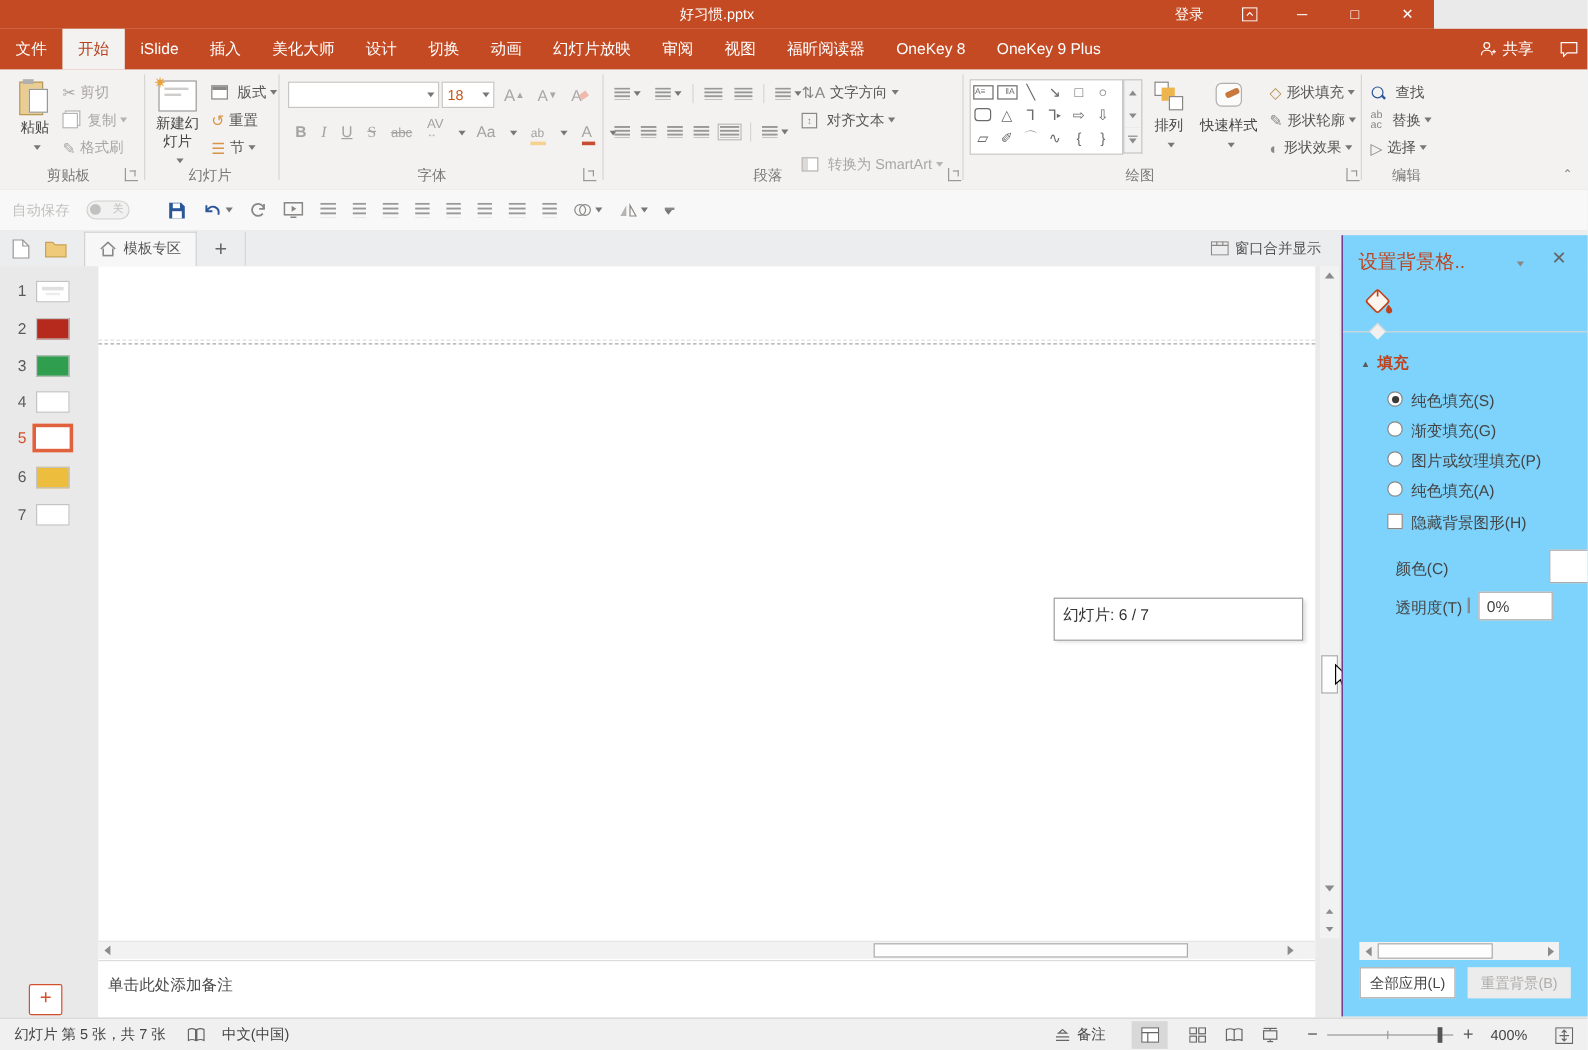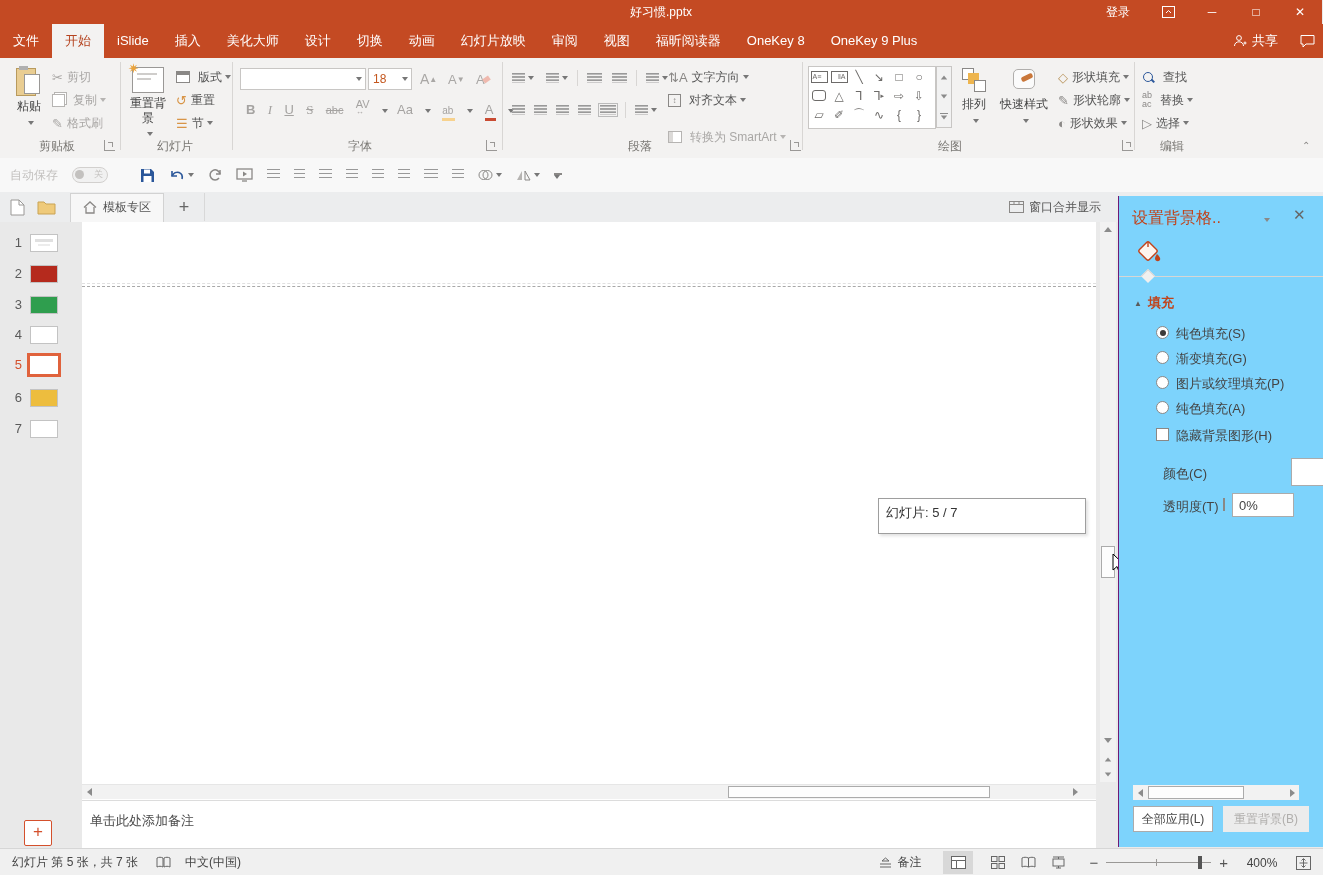--- a/index.html
+++ b/index.html
@@ -3,21 +3,21 @@
 <meta charset="utf-8">
 <style>
   html,body{margin:0;padding:0;}
   body{width:1323px;height:875px;position:relative;overflow:hidden;
        font-family:"Liberation Sans","DejaVu Sans",sans-serif;background:#eaeaea;
        -webkit-font-smoothing:antialiased;}
   .abs{position:absolute;}
   .car{display:inline-block;width:0;height:0;border-left:3.5px solid transparent;border-right:3.5px solid transparent;border-top:4px solid #777;margin-left:3px;vertical-align:middle;}
   .vr{width:1px;background:#d8d6d4;}
   
-  #titlebar{left:0;top:0;width:1322px;height:24px;background:#c44a23;color:#fff;font-size:12px;}
+  #titlebar{left:0;top:0;width:1195px;height:24px;background:#c44a23;color:#fff;font-size:12px;}
   #title{left:0;right:0;top:0;height:24px;text-align:center;line-height:24px;}
   #tb-right{right:0;top:0;height:24px;display:flex;align-items:center;}
   .tb-btn{width:44px;height:24px;display:flex;align-items:center;justify-content:center;color:#fff;font-size:12px;}
   
   #menubar{left:0;top:24px;width:1323px;height:34px;background:#c44a23;display:flex;align-items:stretch;color:#fff;font-size:13px;}
   .mtab{padding:0 13px;line-height:34px;white-space:nowrap;}
   .mtab.active{background:#f3f2f1;color:#b5431f;}
   #tellme{display:flex;align-items:center;padding:0 10px;}
   #menu-right{margin-left:auto;display:flex;align-items:center;padding-right:8px;}
   
@@ -154,21 +154,21 @@
   <div class="grp-label" style="left:22px;width:70px">剪贴板</div>
   <div class="dlg" style="left:104px"></div>
   <div class="vr abs" style="left:120px;top:62px;height:88px;top:4px"></div>
 
   <div class="bigbtn" style="left:126px;width:44px">
     <div style="width:30px;height:24px;margin:3px auto;position:relative;background:#fff;border:1px solid #9a9896">
       <div style="position:absolute;left:4px;top:5px;width:20px;height:2px;background:#cfcdcb"></div>
       <div style="position:absolute;left:4px;top:10px;width:14px;height:2px;background:#cfcdcb"></div>
       <div style="position:absolute;left:-5px;top:-7px;color:#e9a33d;font-size:13px">✷</div>
     </div>
-    <div style="line-height:1.25;width:42px;margin:0 auto">重置背景</div>
+    <div style="line-height:1.25;width:42px;margin:0 auto">新建幻灯片</div>
     <span class="car"></span>
   </div>
   <div class="smbtn" style="left:176px;top:8px">
       <span class="ig" style="width:12px;height:10px;border:1px solid #8a8886;background:linear-gradient(#8a8886 3px,#fff 3px)"></span>
       <span style="margin-left:4px">版式</span>
       <span class="car"></span>
     </div>
   <div class="smbtn" style="left:176px;top:31px">
       <span class="ig" style="color:#d89547">↺</span>
       <span>重置</span>
@@ -487,21 +487,21 @@
   <div class="sl-item" style="top:194px">
     <span class="sl-num">7</span>
     <span class="sl-thumb" style="background: rgb(255, 255, 255);"></span>
   </div>
   <div style="position:absolute;left:24px;top:598px;width:26px;height:24px;background:#fff;border:1px solid #d4502c;border-radius:2px;color:#d4502c;font-size:17px;text-align:center;line-height:22px">+</div>
 </div>
 
 <div id="canvas" class="abs">
   <div class="dash1"></div>
   <div class="dash2"></div>
-  <div id="tooltip"><span>幻灯片: 5 / 7</span></div>
+  <div id="tooltip"><span>幻灯片: 6 / 7</span></div>
 </div>
 
 <div class="abs sb-track" style="left:82px;top:784px;width:1014px;height:14px;border-top:1px solid #e6e6e6">
   <div class="sb-btn" style="left:0;top:0;width:14px;height:14px">
       <span class="tri lf"></span>
     </div>
   <div class="sb-thumb" style="left:646px;top:1px;width:262px;height:12px"></div>
   <div class="sb-btn" style="right:14px;top:0;width:14px;height:14px">
       <span class="tri rt"></span>
     </div>
@@ -628,20 +628,20 @@
       </svg>
   </span>
 
   <span style="margin-left:16px;font-size:15px;color:#555">−</span>
   <span style="margin-left:8px;position:relative;width:105px;height:13px;display:inline-block">
     <span style="position:absolute;left:0;top:6px;width:105px;height:1px;background:#9a9896"></span>
     <span style="position:absolute;left:50px;top:3px;width:1px;height:7px;background:#9a9896"></span>
     <span style="position:absolute;left:92px;top:0;width:4px;height:13px;background:#555"></span>
   </span>
   <span style="margin-left:8px;font-size:15px;color:#555">+</span>
-  <span style="margin-left:14px;width:40px;text-align:center">400%</span>
+  <span style="margin-left:14px;width:40px;text-align:left">400%</span>
   <span style="margin:0 12px 0 14px">
     <svg width="15" height="14" viewBox="0 0 15 14">
         <rect x="0.5" y="0.5" width="14" height="13" fill="none" stroke="#666"></rect>
         <path d="M7.5 3v8M3.5 7h8M5.5 4.5l2-2 2 2M5.5 9.5l2 2 2-2" fill="none" stroke="#666"></path>
       </svg>
   </span>
 </div>
 
 </body></html>

